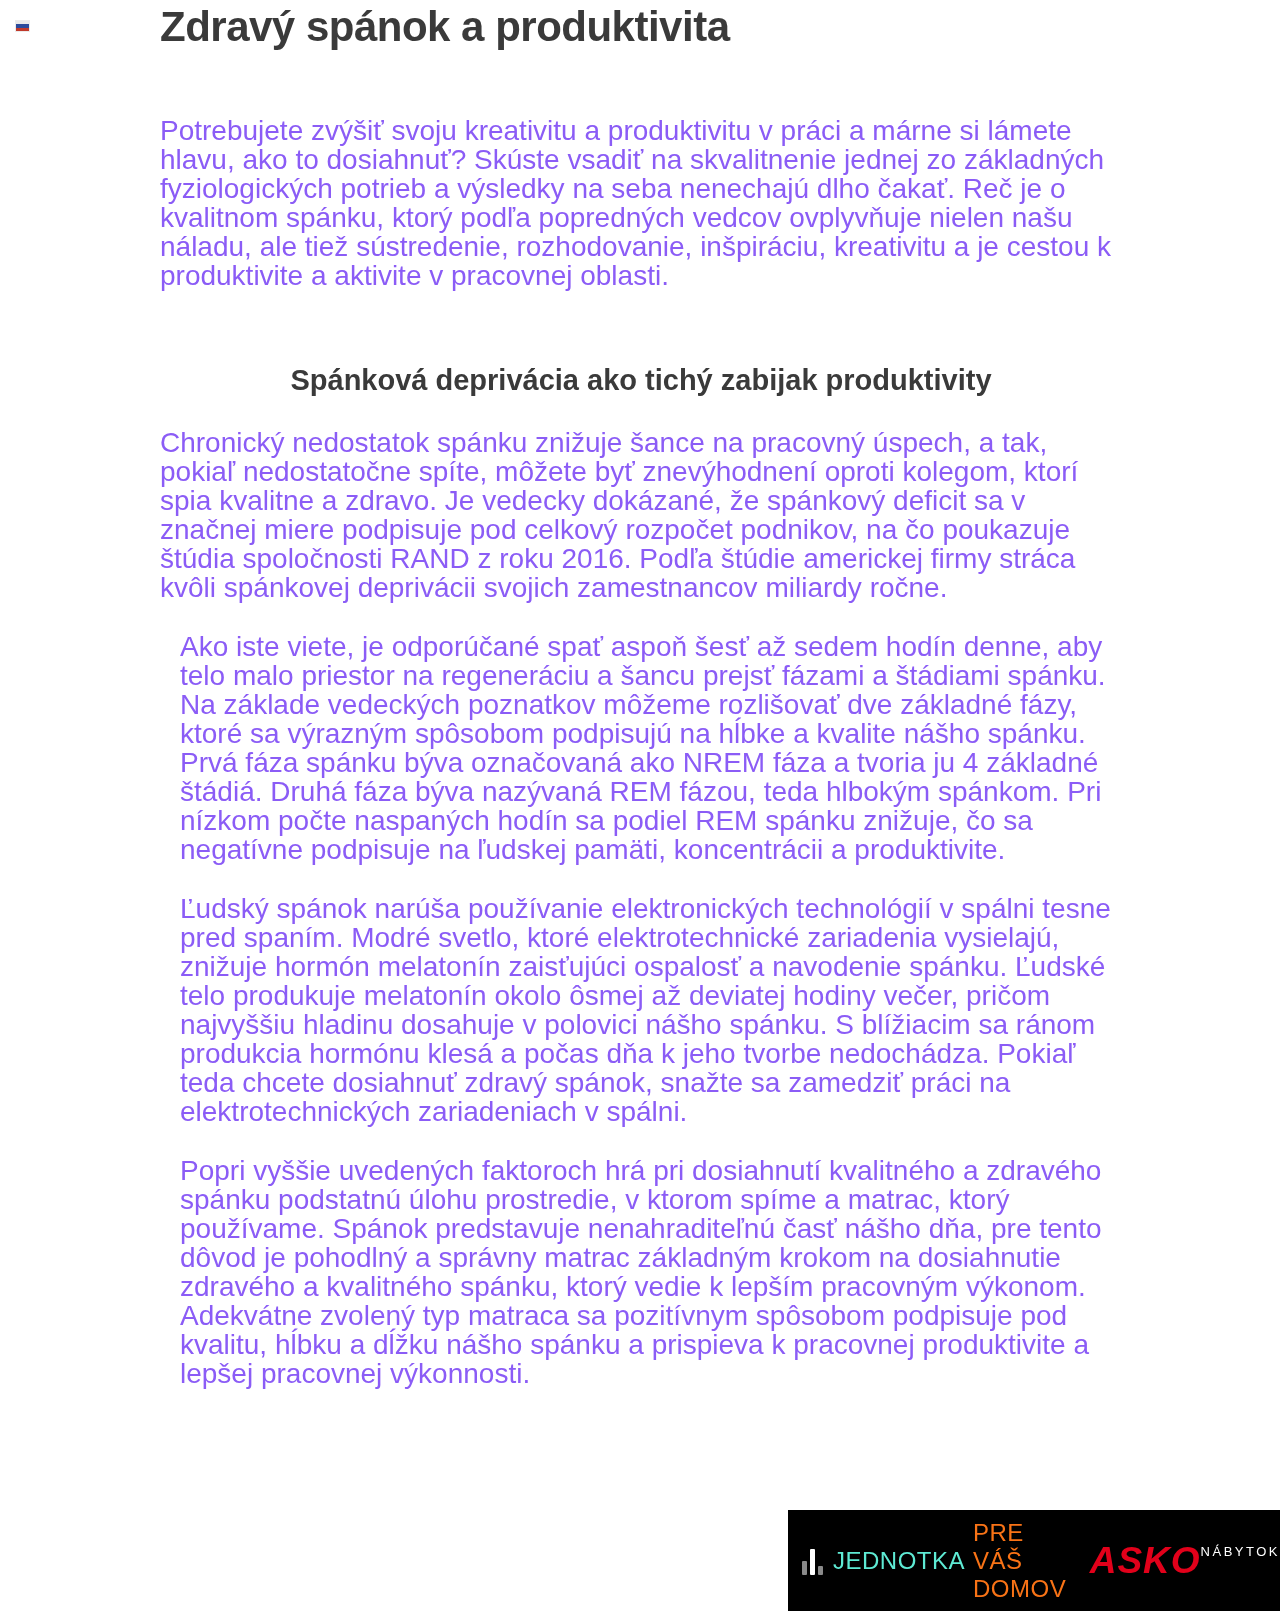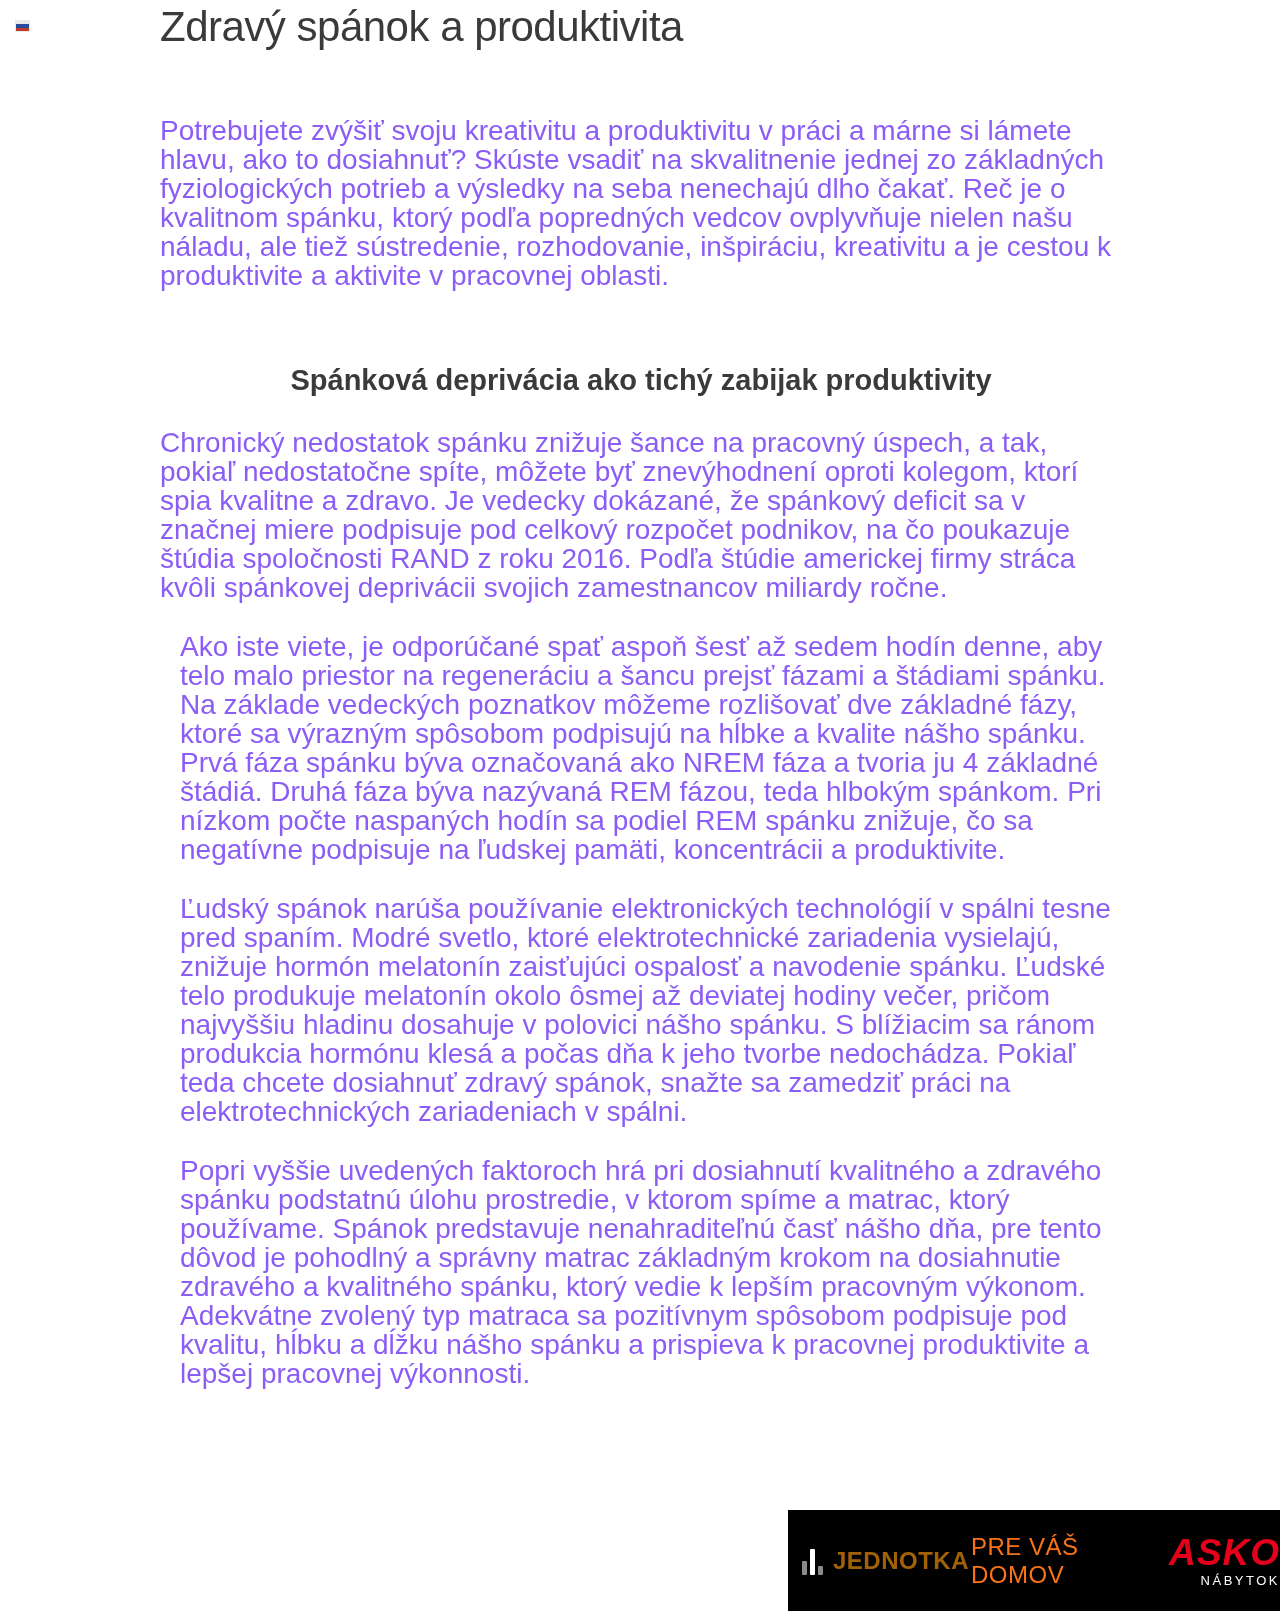--- a/index.html
+++ b/index.html
@@ -30,21 +30,21 @@
 
   .content {
     position: absolute;
     left: 160px;
     top: 0;
     width: 962px;
   }
   h1 {
     font-size: 42px;
     line-height: 50px;
-    font-weight: normal;
+    font-weight: bold;
     letter-spacing: -0.5px;
     color: #3a3a3a;
     padding-top: 2px;
   }
   p.body-text {
     font-size: 28px;
     line-height: 29px;
     color: #8b5cf6;
     text-align: left;
   }
@@ -78,38 +78,37 @@
     align-items: flex-end;
     gap: 3px;
     margin-right: 10px;
   }
   .jednotka-icon i { display: block; width: 5px; border-radius: 1px; }
   .jednotka-icon .b1 { height: 14px; background: #8a8a8a; }
   .jednotka-icon .b2 { height: 26px; background: #ffffff; }
   .jednotka-icon .b3 { height: 9px;  background: #8a8a8a; }
 
   .slogan-bold {
-    color: #a16207;
+    color: #5eead4;
     font-size: 24px;
-    font-weight: bold;
+    font-weight: normal;
     letter-spacing: 0.5px;
-    margin-right: 2px;
+    margin-right: 8px;
   }
   .slogan-rest {
     color: #f97316;
     font-size: 24px;
     font-weight: normal;
     letter-spacing: 0.5px;
     margin-right: 16px;
   }
   .asko-logo {
     position: relative;
     display: flex;
-    flex-direction: column;
-    align-items: flex-end;
+    flex-direction: row;
     line-height: 1;
   }
   .asko-word {
     color: #e2001a;
     font-size: 37px;
     font-weight: bold;
     font-style: italic;
     letter-spacing: 1px;
     line-height: 1;
   }

